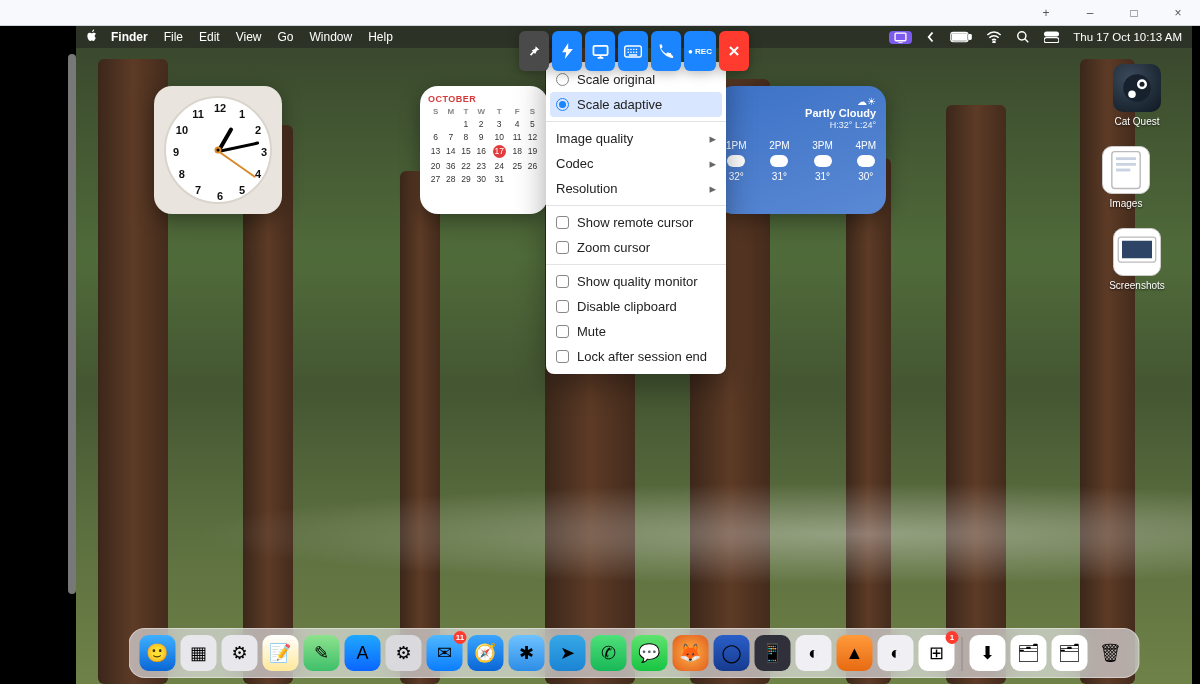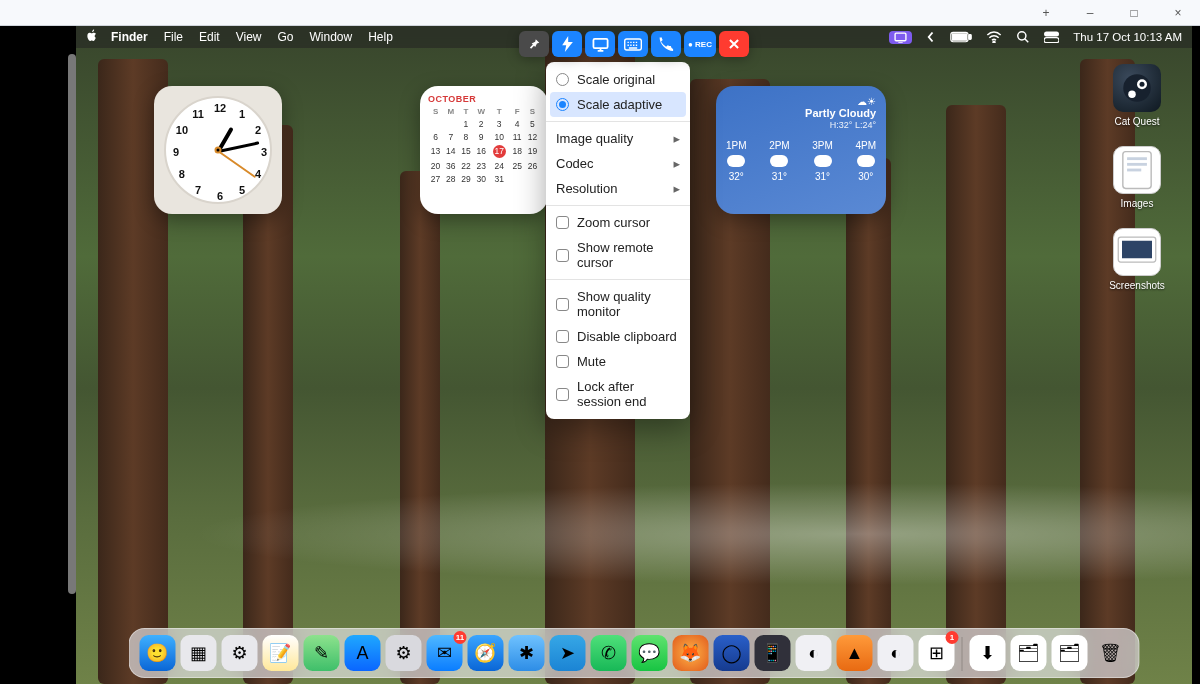--- a/index.html
+++ b/index.html
@@ -92,36 +92,36 @@
   .weather-widget .cloud { width:18px; height:12px; position:relative; }
   .weather-widget .cloud::before { content:""; position:absolute; inset:0;
     background:#fff; border-radius:8px; }
 
   
   .desk-icon { position:absolute; width:70px; text-align:center; color:#fff; font-size:10px;
     text-shadow:0 1px 2px rgba(0,0,0,0.7); cursor:default; }
   .desk-icon .glyph { width:48px; height:48px; margin:0 auto 4px; border-radius:10px;
     display:flex; align-items:center; justify-content:center; }
   .di1 { right:20px; top:38px; } .di1 .glyph { background:radial-gradient(circle at 35% 30%, #3b4a5c,#0e1820); }
-  .di2 { right:20px; top:120px; } .di2 .glyph { background:#fff; border:1px solid #ccc; }
+  .di2 { right:31px; top:120px; } .di2 .glyph { background:#fff; border:1px solid #ccc; }
   .di3 { right:20px; top:202px;text-align:center; } .di3 .glyph { background:#fff; border:1px solid #ccc; }
 
   
   .rd-toolbar { position:absolute; left:50%; transform:translateX(-50%); top:5px;
     display:flex; gap:3px; align-items:center;
     filter: drop-shadow(0 2px 6px rgba(0,0,0,0.3)); z-index:50; }
-  .rd-btn { width:30px; height:26px; border-radius:6px; display:flex; align-items:center;
+  .rd-btn { width:30px; height:40px; border-radius:6px; display:flex; align-items:center;
     justify-content:center; cursor:pointer; }
   .rd-pin { background:#4a4a4a; color:#fff; }
   .rd-blue { background:#1b84ff; color:#fff; }
   .rd-rec { background:#1b84ff; color:#fff; font-size:8px; font-weight:700; padding:0 4px; width:auto; }
   .rd-close { background:#ff3b30; color:#fff; }
 
   
-  .rd-menu { position:absolute; left:470px; top:36px; width:144px; background:#fff;
+  .rd-menu { position:absolute; left:470px; top:36px; width:180px; background:#fff;
     border-radius:8px; box-shadow:0 10px 30px rgba(0,0,0,0.35); padding:5px 0; font-size:13px;
     color:#222; z-index:40; }
   .rd-menu .row { display:flex; align-items:center; padding:5px 10px; gap:8px; cursor:default; }
   .rd-menu .row.selected { background:#d8e6ff; border-radius:4px; margin:0 4px; padding:5px 6px; }
   .rd-menu .sep { height:1px; background:#e3e3e3; margin:4px 0; }
   .rd-menu .radio { width:13px; height:13px; border:1.5px solid #888; border-radius:50%;
     display:inline-flex; align-items:center; justify-content:center; flex-shrink:0; }
   .rd-menu .radio.on { border-color:#1b84ff; }
   .rd-menu .radio.on::after { content:""; width:7px; height:7px; background:#1b84ff; border-radius:50%; }
   .rd-menu .chk { width:13px; height:13px; border:1.5px solid #888; border-radius:3px; flex-shrink:0; }
@@ -419,25 +419,25 @@
         <span>Codec</span>
         <span class="arrow">▸</span>
       </div>
       <div class="row">
         <span>Resolution</span>
         <span class="arrow">▸</span>
       </div>
       <div class="sep"></div>
       <div class="row">
         <span class="chk"></span>
+        <span>Show remote cursor</span>
+      </div>
+      <div class="row">
+        <span class="chk"></span>
         <span>Zoom cursor</span>
-      </div>
-      <div class="row">
-        <span class="chk"></span>
-        <span>Show remote cursor</span>
       </div>
       <div class="sep"></div>
       <div class="row">
         <span class="chk"></span>
         <span>Show quality monitor</span>
       </div>
       <div class="row">
         <span class="chk"></span>
         <span>Disable clipboard</span>
       </div>

